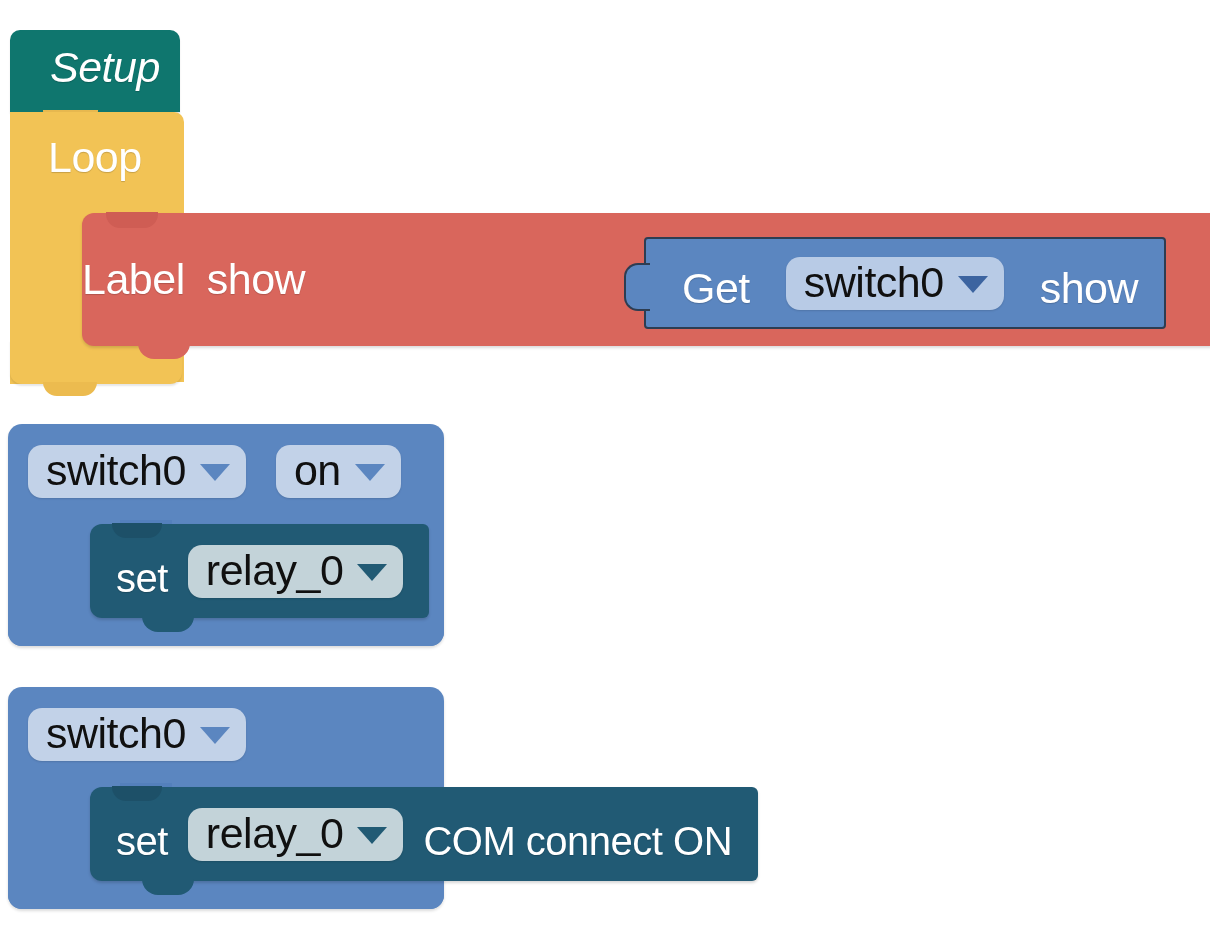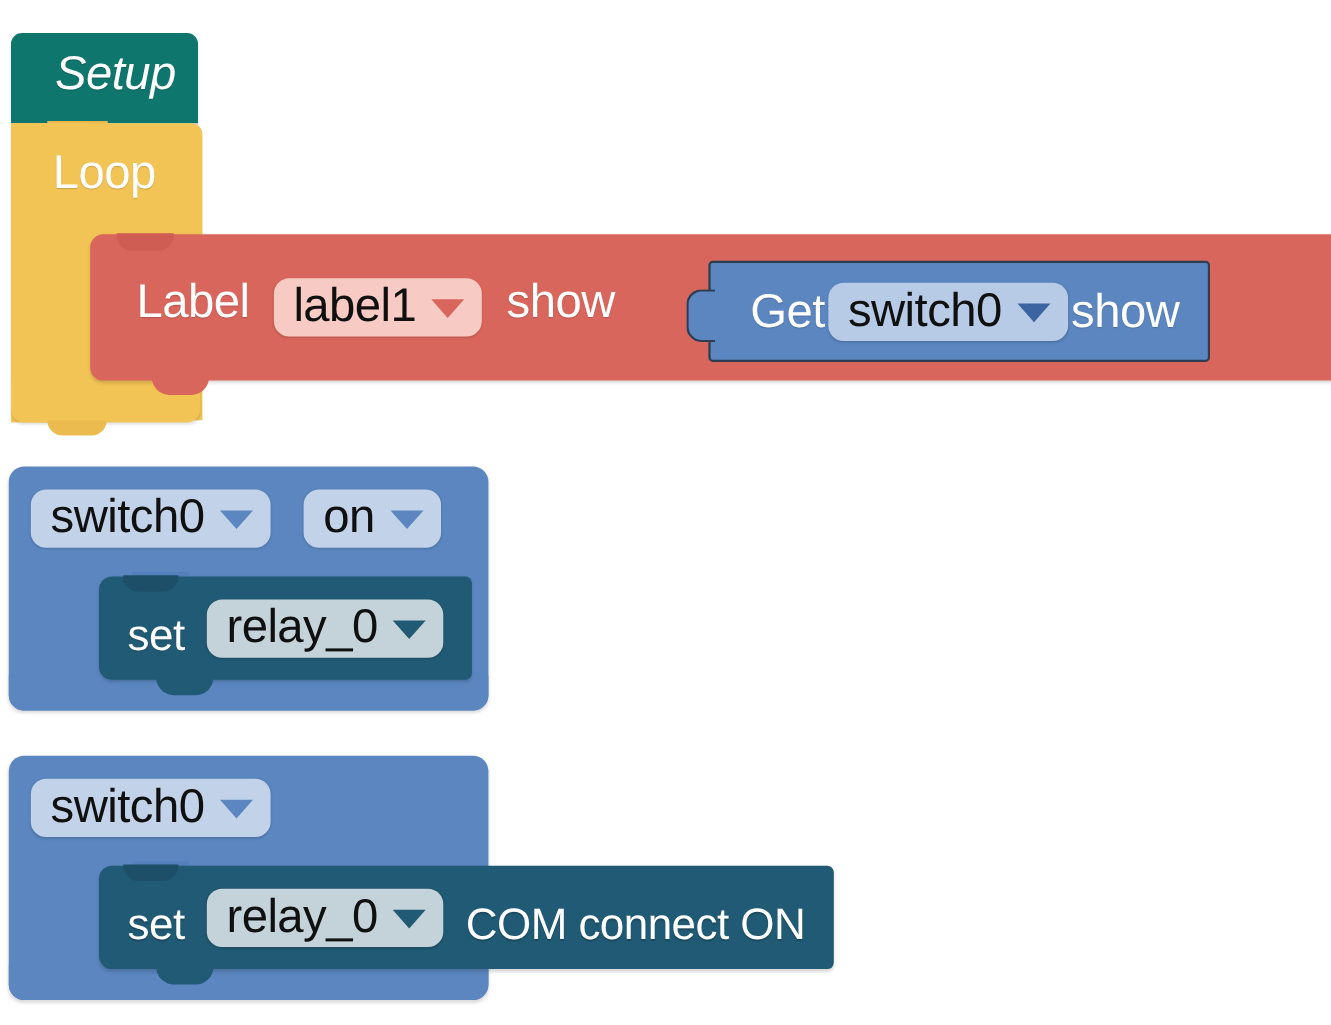--- a/index.html
+++ b/index.html
@@ -160,22 +160,21 @@
   
   #label-bottom-tab {
     position: absolute;
     left: 56px; top: 128px;
     width: 52px; height: 18px;
     background: #d9665c;
     border-radius: 0 0 16px 16px;
   }
   #label-row {
     display: flex;
-    align-items: flex-start;
-    margin-left: 42px;
+    align-items: flex-end;
     gap: 22px;
   }
   .field.pink {
     background: #f7cbc4;
   }
   .field.pink .caret { border-top-color: #d9665c; }
 
   
   #get-state-block {
     position: absolute;
@@ -195,22 +194,22 @@
     position: absolute;
     left: -22px; top: 24px;
     width: 24px; height: 44px;
     background: #5b86c0;
     border: 2px solid #2d3d52;
     border-right: none;
     border-radius: 14px 0 0 14px;
   }
   #get-state-row {
     display: flex;
-    align-items: center;
-    gap: 3px;
+    align-items: flex-end;
+    gap: 36px;
   }
   .field.lightblue {
     background: #b8cbe6;
   }
   .field.lightblue .caret { border-top-color: #3c64a0; }
 
   
   .event-group {
     position: absolute;
     left: 8px;
@@ -313,24 +312,20 @@
     <div id="loop-bottom-notch"></div>
     <div id="loop-label" class="blk-text">Loop</div>
 
     <div id="label-block">
       <div id="label-top-notch"></div>
       <div id="label-bottom-tab"></div>
 
       <div id="label-row">
         <span class="blk-text">Label</span>
 
-        <span class="field pink">
-          <span class="fv">label1</span>
-          <span class="caret"></span>
-        </span>
 
         <span class="blk-text">show</span>
       </div>
 
       <div id="get-state-block">
         <div id="get-state-tab"></div>
         <div id="get-state-row">
           <span class="blk-text">Get</span>
 
           <span class="field lightblue">

